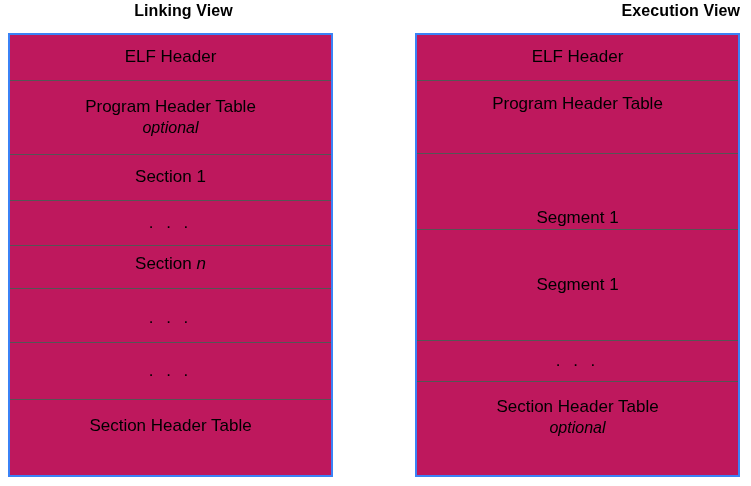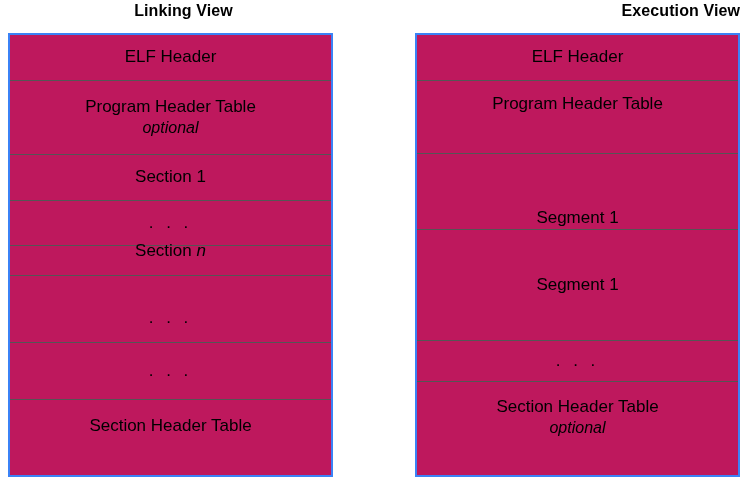--- a/index.html
+++ b/index.html
@@ -100,21 +100,21 @@
   </div>
 
   <div class="row" style="top:120px; height:46px;">
     <div class="row-label">Section 1</div>
   </div>
 
   <div class="row" style="top:166px; height:45px;">
     <div class="ellipsis">. . .</div>
   </div>
 
-  <div class="row" style="top:193px; height:48px;">
+  <div class="row" style="top:206px; height:48px;">
     <div class="row-label"><span>Section </span><span class="em">n</span></div>
   </div>
 
   <div class="row" style="top:259px; height:49px;">
     <div class="ellipsis">. . .</div>
   </div>
 
   <div class="row" style="top:308px; height:57px;">
     <div class="ellipsis">. . .</div>
   </div>

